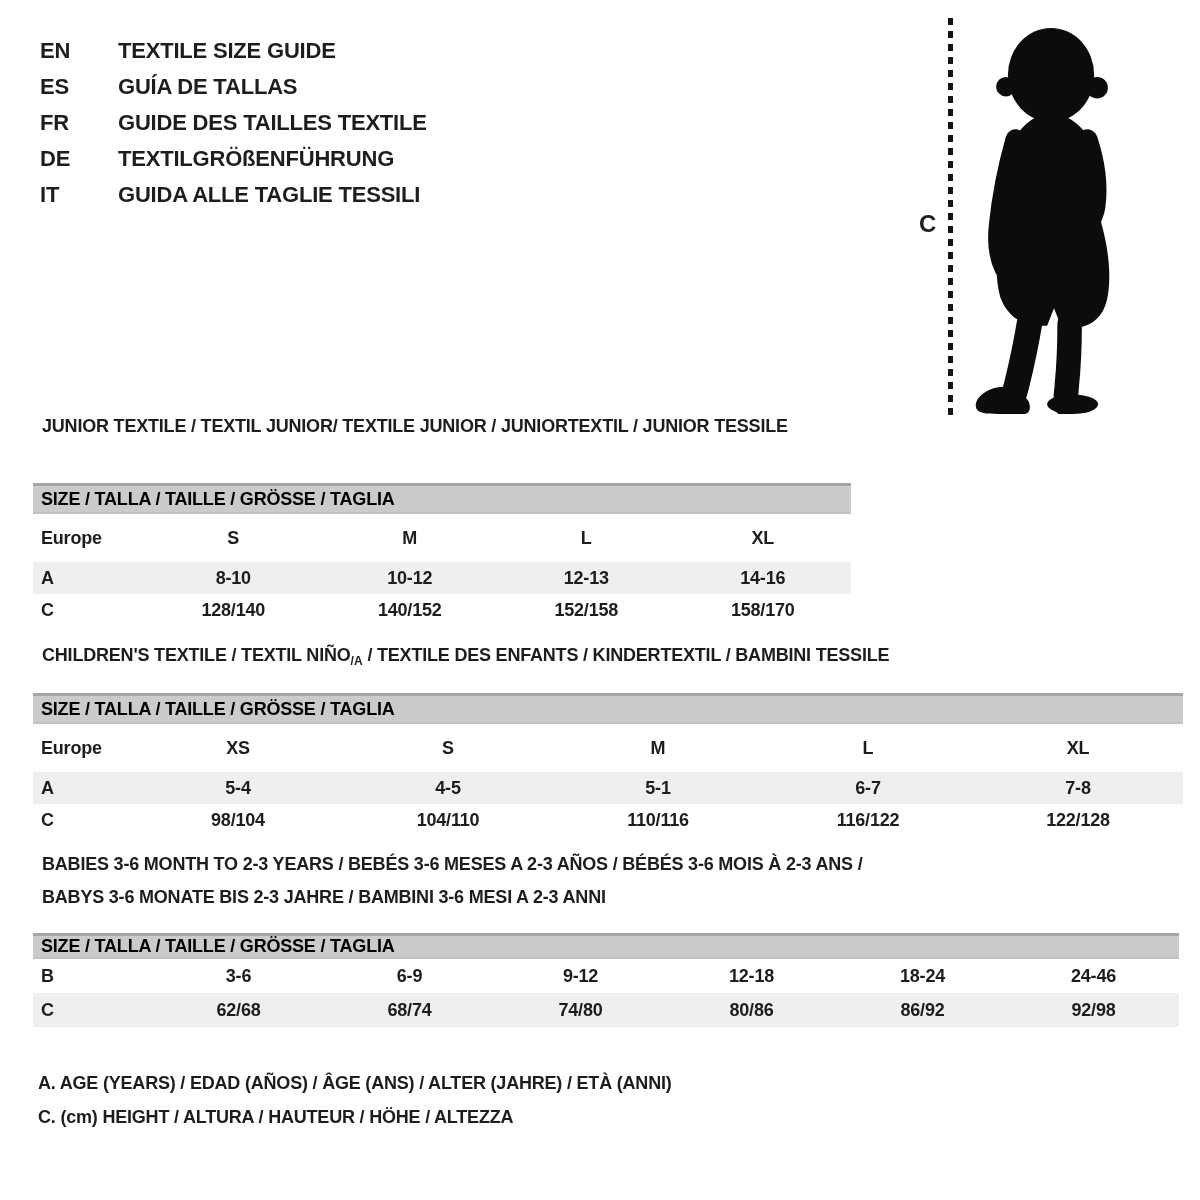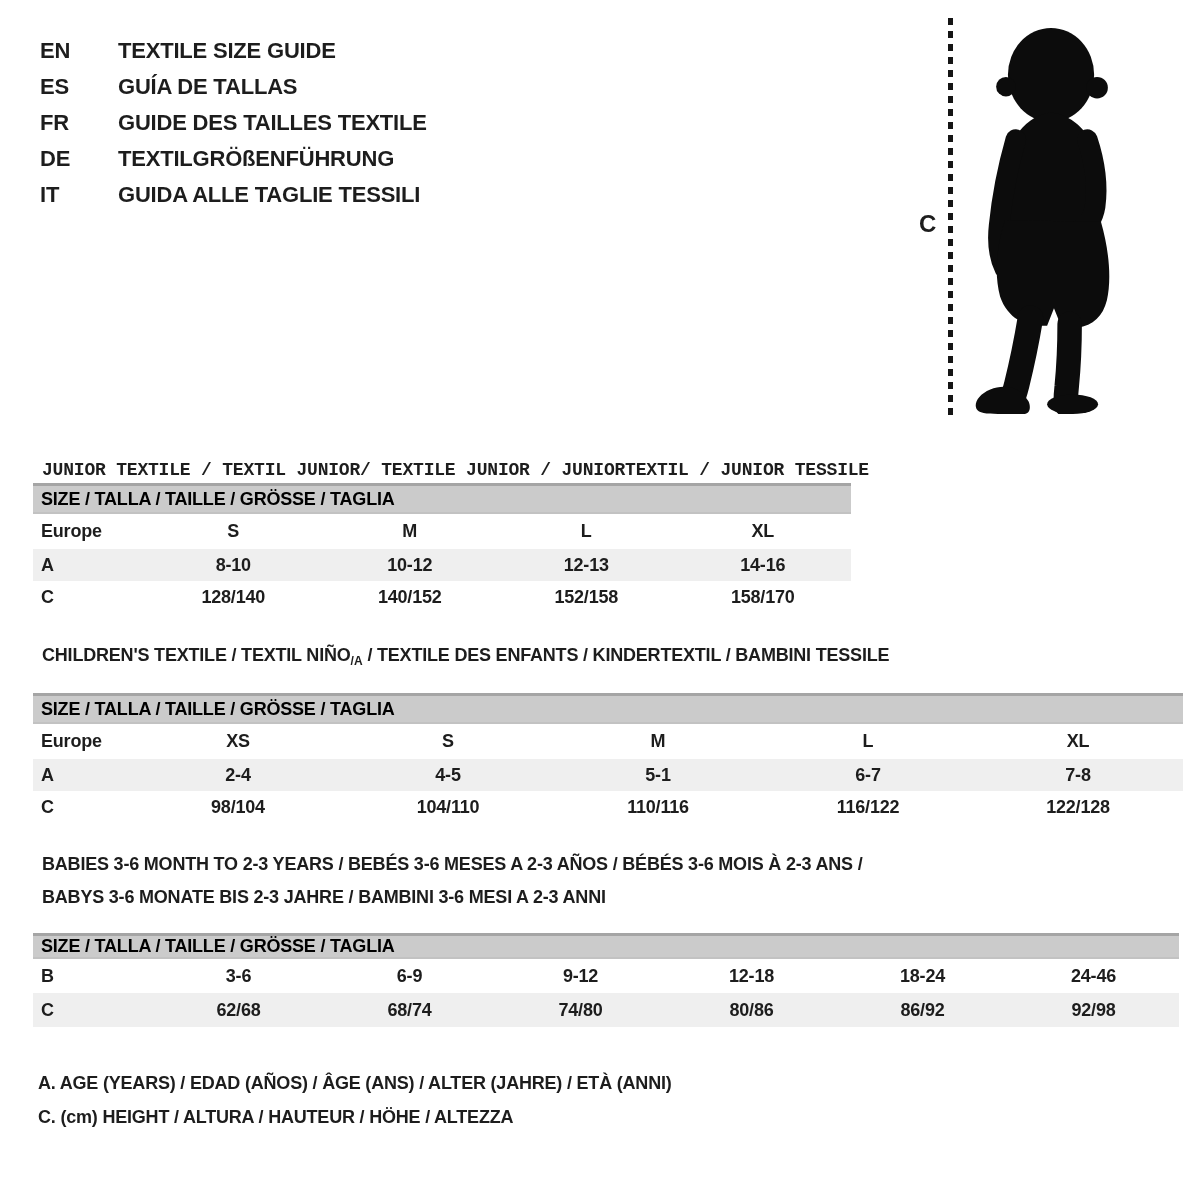--- a/index.html
+++ b/index.html
@@ -16,38 +16,38 @@
   
   .figure{position:absolute;top:14px;left:905px;width:265px;height:412px;}
   .measure-line{
     position:absolute;left:43px;top:4px;width:5px;height:398px;
     background:repeating-linear-gradient(to bottom,#151515 0 7px,transparent 7px 13px);
   }
   .measure-label{position:absolute;left:14px;top:196px;font-size:24px;}
   .toddler{position:absolute;left:60px;top:8px;}
   
   .sec-title{position:absolute;font-size:18px;white-space:nowrap;}
-  #junior-title{top:460px;left:42px;font-family:Liberation Mono, monospace;}
+  #junior-title{top:416px;left:42px;}
   #children-title{top:645px;left:42px;}
   #babies-title{top:848px;left:42px;line-height:33px;}
   .subsz{font-size:12px;vertical-align:-4px;letter-spacing:0;}
   
   .table-wrap{position:absolute;}
   #junior-table{top:483px;left:33px;width:818px;}
   #children-table{top:693px;left:33px;width:1150px;}
   #babies-table{top:933px;left:33px;width:1146px;}
   .band{
     height:26px;line-height:26px;background:#cbcbcb;
     border-top:3px solid #a5a5a5;border-bottom:2px solid #c2c2c2;
     padding-left:8px;font-size:18px;color:#000000;white-space:nowrap;
   }
   #babies-table .band{height:21px;line-height:21px;}
   table{width:100%;border-collapse:collapse;table-layout:fixed;}
   td{height:32px;text-align:center;font-size:18px;padding:0;white-space:nowrap;}
-  tr:first-child td{height:35px;}
+  tr:first-child td{height:48px;}
   td.lbl{text-align:left;padding-left:8px;}
   tr.shaded{background:#efefef;}
   #babies-table td{height:34px;}
   
   .legend{position:absolute;top:1066px;left:38px;font-size:18px;line-height:34px;}
   .legend div{white-space:nowrap;}
 </style>
 </head>
 <body>
 
@@ -149,21 +149,21 @@
         <tr>
           <td class="lbl">Europe</td>
           <td>XS</td>
           <td>S</td>
           <td>M</td>
           <td>L</td>
           <td>XL</td>
         </tr>
         <tr class="shaded">
           <td class="lbl">A</td>
-          <td>2-4</td>
+          <td>5-4</td>
           <td>4-5</td>
           <td>5-1</td>
           <td>6-7</td>
           <td>7-8</td>
         </tr>
         <tr>
           <td class="lbl">C</td>
           <td>98/104</td>
           <td>104/110</td>
           <td>110/116</td>

